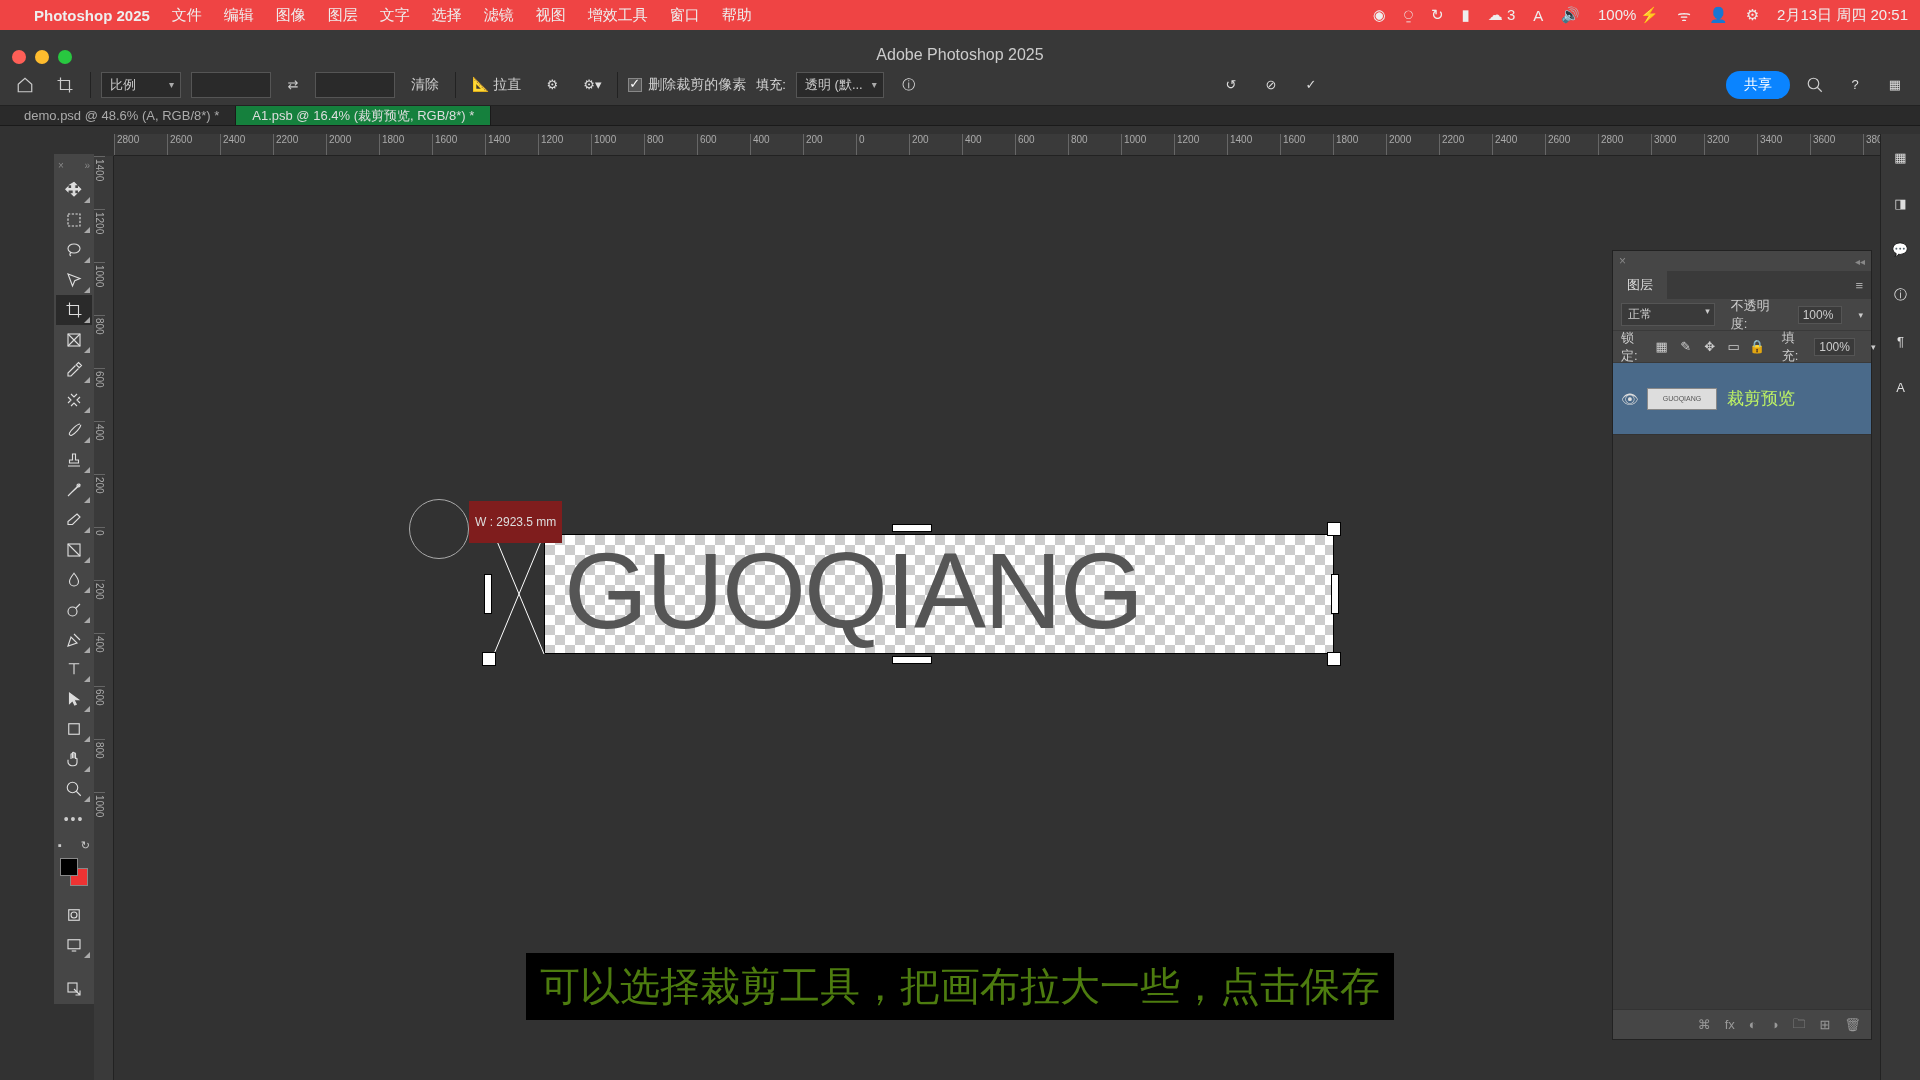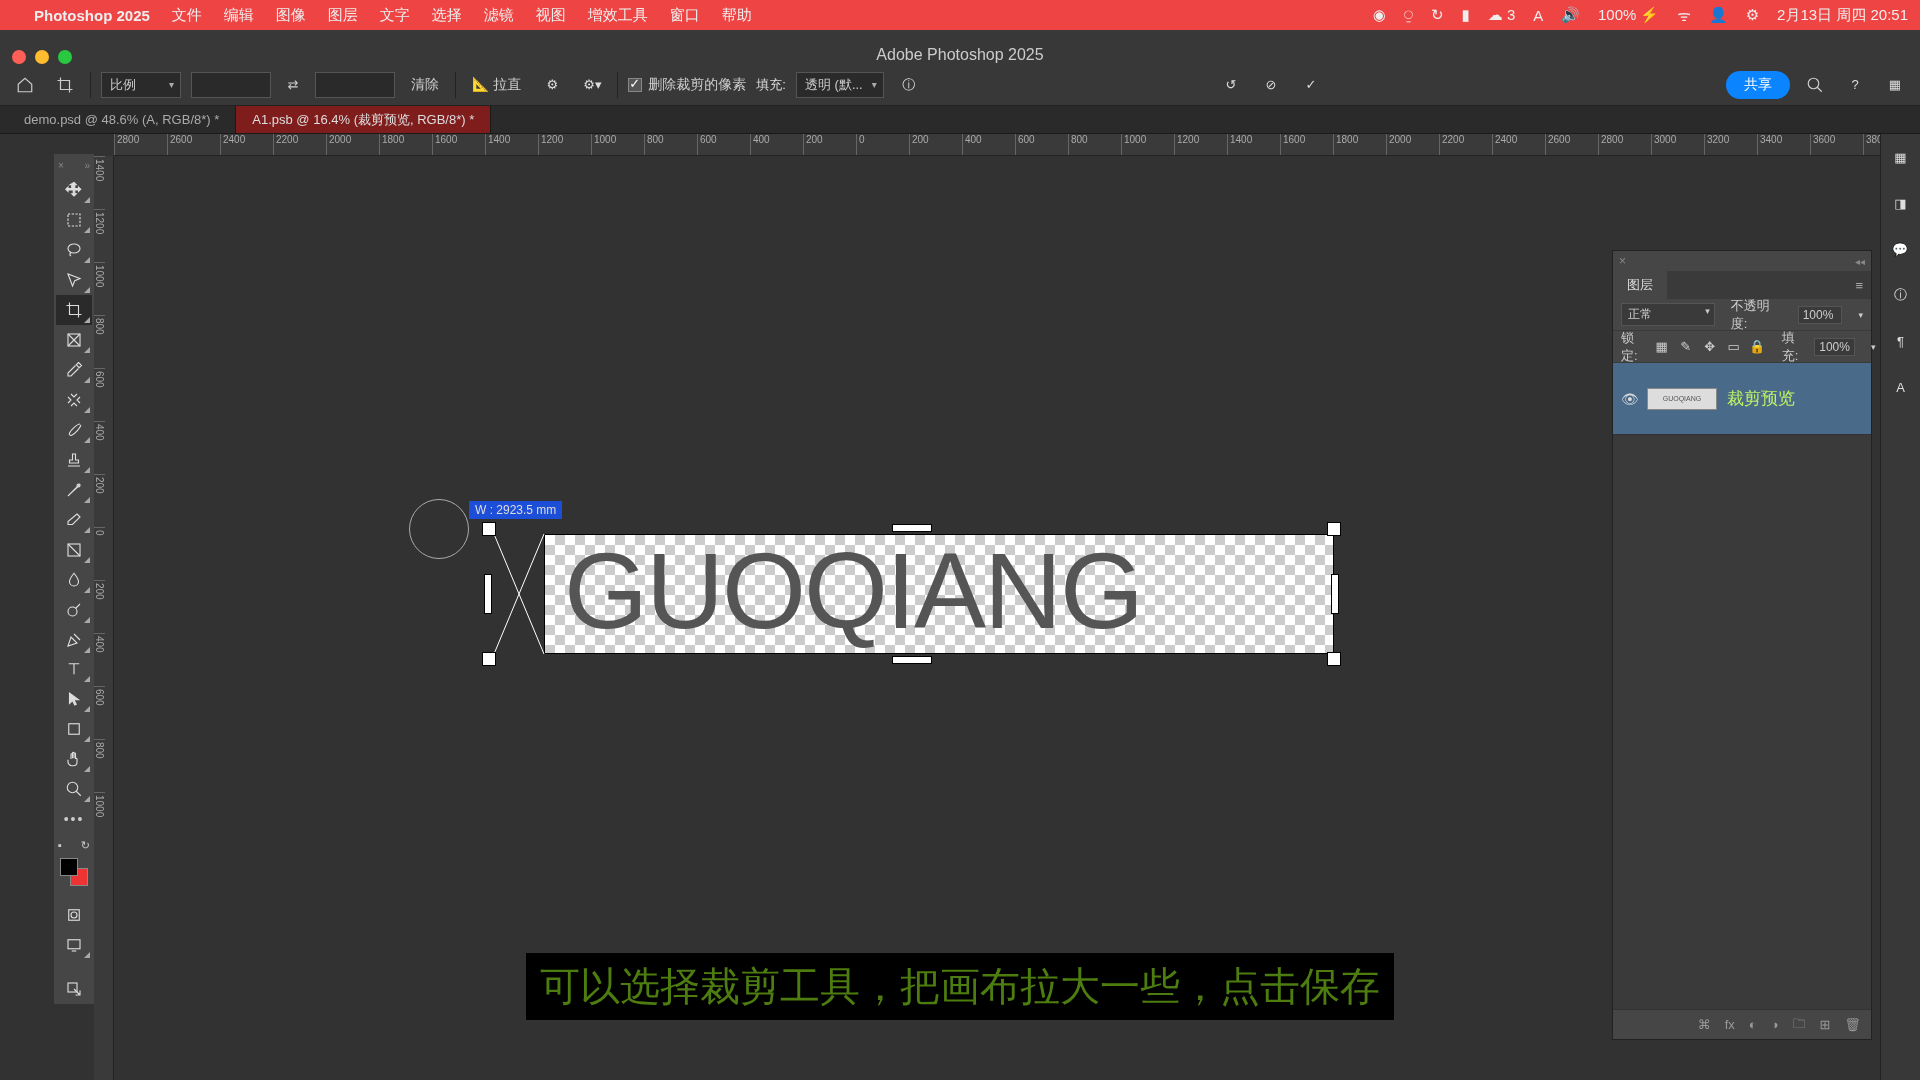--- a/index.html
+++ b/index.html
@@ -28,23 +28,23 @@
 .input-box { background:#2a2a2a; border:1px solid #555; height:26px; width:80px; }
 .swap-btn { width:24px; height:24px; display:flex; align-items:center; justify-content:center; color:#ccc; }
 .txt-btn { color:#ccc; font-size:14px; padding:0 6px; }
 .chk { display:flex; align-items:center; gap:6px; color:#ccc; font-size:14px; }
 .chk-box { width:14px; height:14px; border:1px solid #888; background:#555; position:relative; }
 .chk-box.on::after { content:"✓"; position:absolute; top:-3px; left:0; font-size:13px; color:#fff; }
 .share-btn { background:#0a84ff; color:#fff; padding:5px 18px; border-radius:20px; font-size:14px; margin-left:auto; }
 .ico-btn { width:30px; height:30px; display:flex; align-items:center; justify-content:center; }
 
 
-.doc-tabs { height:28px; background:#2a2a2a; display:flex; border-bottom:1px solid #1a1a1a; padding-left:8px; }
+.doc-tabs { height:20px; background:#2a2a2a; display:flex; border-bottom:1px solid #1a1a1a; padding-left:8px; }
 .doc-tab { padding:0 16px; display:flex; align-items:center; font-size:13px; color:#aaa; border-right:1px solid #1a1a1a; }
-.doc-tab.active { background:#7f1d1d; color:#ddd; }
+.doc-tab.active { background:#15803d; color:#ddd; }
 
 
 .workspace { position:absolute; top:134px; bottom:0; left:0; right:0; display:flex; }
 .toolbox-wrap { width:40px; background:#464646; display:flex; flex-direction:column; align-items:center; padding-top:6px; margin-left:54px; margin-top:20px; height:850px; }
 .tb-close { width:100%; display:flex; justify-content:space-between; padding:0 4px 4px; font-size:10px; color:#888; }
 .tool { width:36px; height:30px; display:flex; align-items:center; justify-content:center; position:relative; }
 .tool.active { background:#2a2a2a; }
 .tool svg { width:18px; height:18px; fill:none; stroke:#ddd; stroke-width:1.5; }
 .tool.has-sub::after { content:""; position:absolute; right:2px; bottom:2px; border:3px solid transparent; border-right-color:#aaa; border-bottom-color:#aaa; }
 .color-swatch { width:28px; height:28px; position:relative; margin-top:6px; }
@@ -69,21 +69,21 @@
 .crop-handle { position:absolute; width:14px; height:14px; background:#fff; border:1px solid #000; }
 .crop-handle.tl{top:-7px;left:-7px;} .crop-handle.tr{top:-7px;right:-7px;}
 .crop-handle.bl{bottom:-7px;left:-7px;} .crop-handle.br{bottom:-7px;right:-7px;}
 .crop-handle.tm{top:-5px;left:50%;width:40px;height:8px;margin-left:-20px;}
 .crop-handle.bm{bottom:-5px;left:50%;width:40px;height:8px;margin-left:-20px;}
 .crop-handle.lm{left:-5px;top:50%;width:8px;height:40px;margin-top:-20px;}
 .crop-handle.rm{right:-5px;top:50%;width:8px;height:40px;margin-top:-20px;}
 .crop-diag { position:absolute; left:0; top:0; width:60px; height:130px; }
 .crop-diag line { stroke:#fff; stroke-width:1; }
 .cursor-ring { position:absolute; left:-80px; top:-30px; width:60px; height:60px; border:1px solid #aaa; border-radius:50%; }
-.size-tip { position:absolute; left:-20px; top:-28px; background:#1d4ed8; color:#ddd; font-size:12px; padding:2px 6px; }
+.size-tip { position:absolute; left:-20px; top:-28px; background:#7f1d1d; color:#ddd; font-size:12px; padding:14px 6px; }
 
 
 .right-strip { width:40px; background:#383838; border-left:1px solid #222; display:flex; flex-direction:column; align-items:center; gap:24px; padding-top:12px; }
 .right-strip div { width:22px; height:22px; display:flex; align-items:center; justify-content:center; }
 
 .layers-panel { position:absolute; right:48px; top:250px; width:260px; height:790px; background:#464646; border:1px solid #222; display:flex; flex-direction:column; }
 .panel-close { height:20px; display:flex; align-items:center; padding:0 6px; font-size:12px; color:#888; }
 .panel-close .x { cursor:pointer; }
 .panel-close .coll { margin-left:auto; font-size:10px; }
 .panel-tabs { height:28px; background:#3a3a3a; display:flex; align-items:center; }

